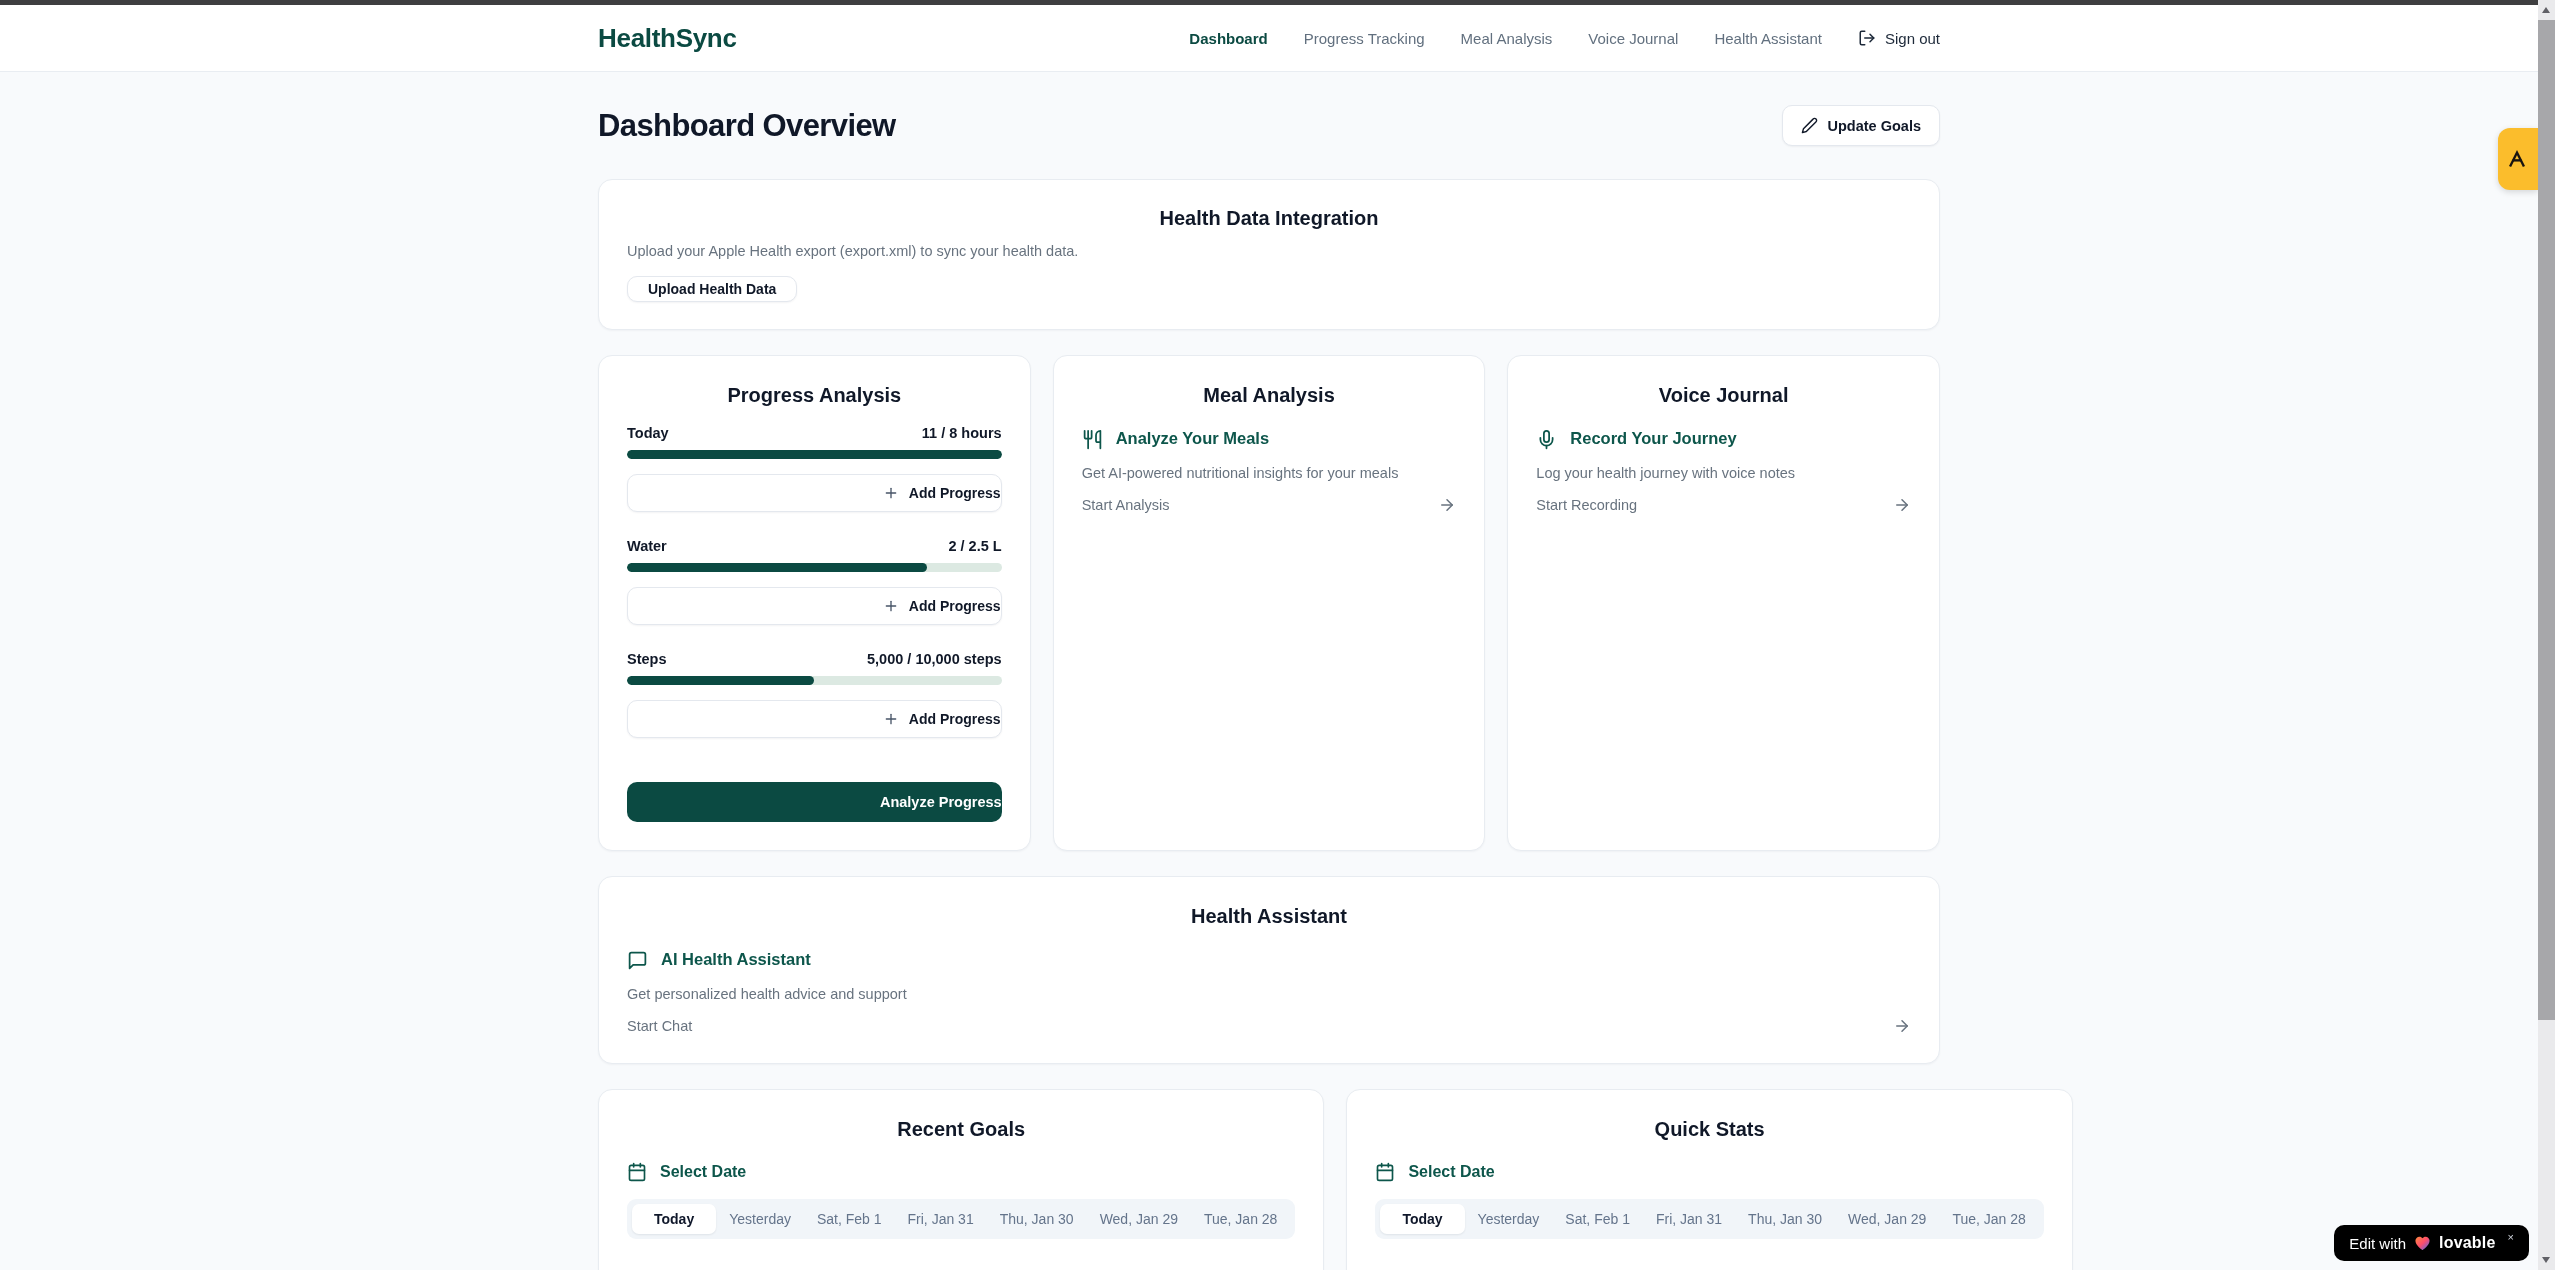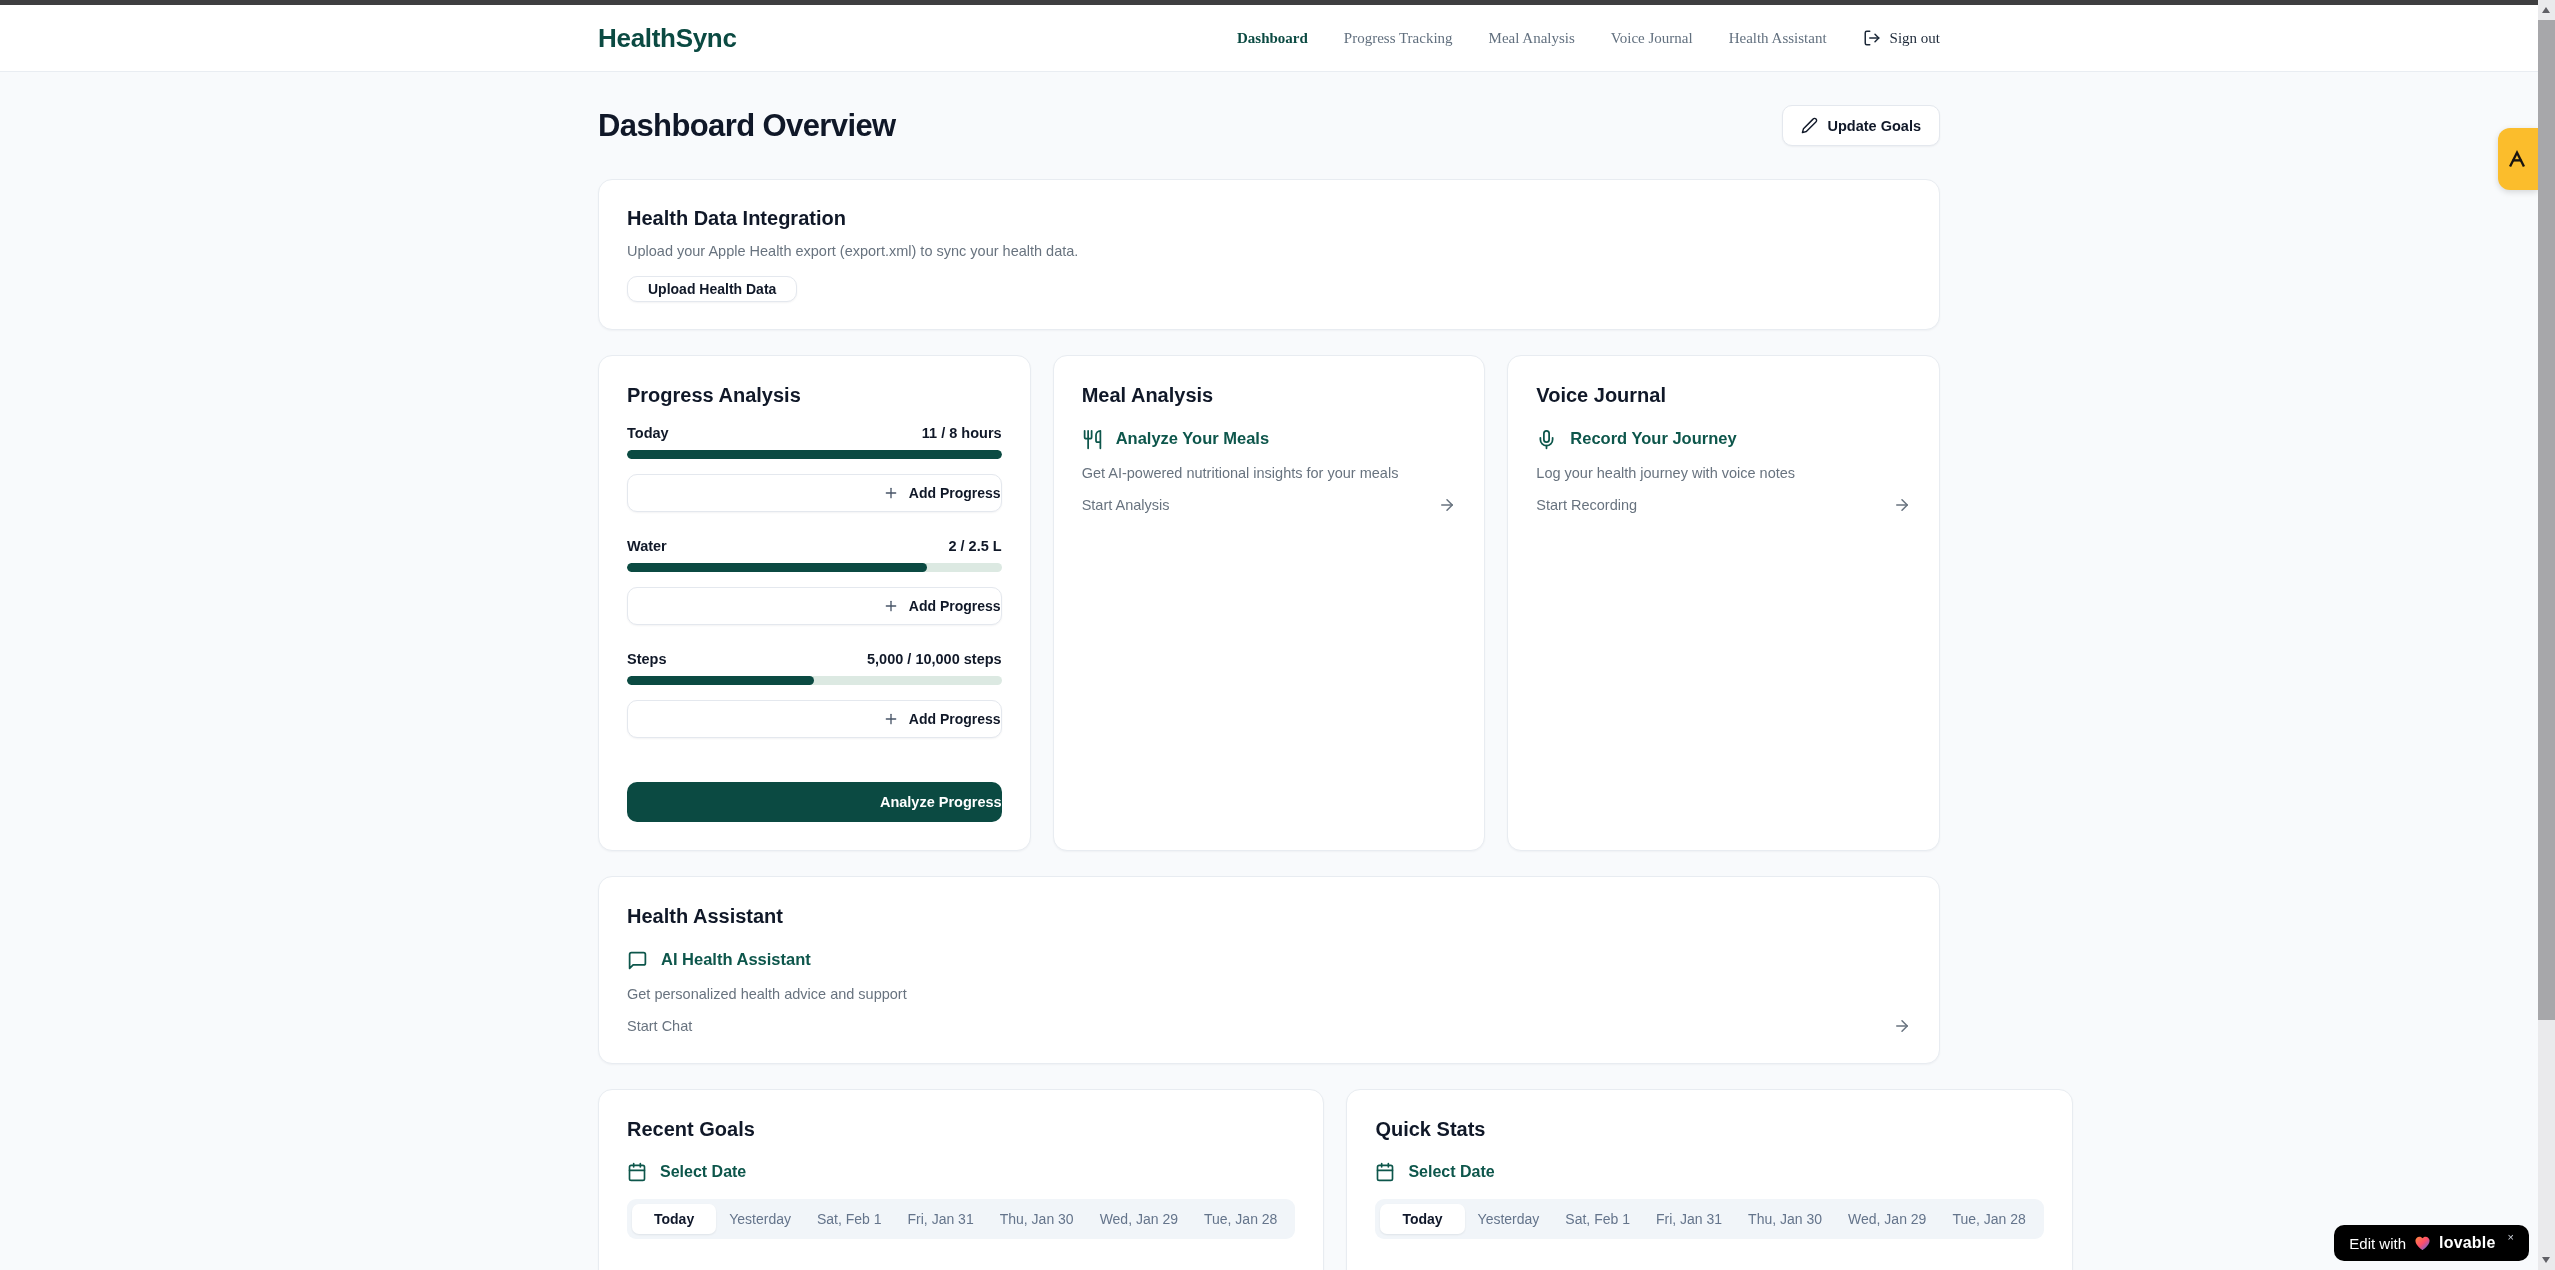--- a/index.html
+++ b/index.html
@@ -16,37 +16,37 @@
   .scrollbar { position:absolute; right:0; top:0; width:17px; height:1270px; background:#eaeaec; z-index:60; }
   .scroll-thumb { position:absolute; left:0; top:20px; width:17px; height:1000px; background:#a7a7aa; }
   .scroll-arrow { position:absolute; left:4px; width:0; height:0; border-left:4.5px solid transparent; border-right:4.5px solid transparent; }
   .scroll-arrow.up { top:7px; border-bottom:6px solid #606066; }
   .scroll-arrow.down { bottom:7px; border-top:6px solid #606066; }
 
   
   .header { position:absolute; top:5px; left:0; width:2538px; height:67px; background:#fff; border-bottom:1px solid #e9edf2; z-index:10; }
   .header-inner { width:1342px; margin:0 auto; height:100%; display:flex; align-items:center; justify-content:space-between; }
   .logo { font-size:26px; font-weight:700; color:var(--accent,#0b4a42); letter-spacing:-0.3px; }
-  .nav { display:flex; align-items:center; gap:36px; font-size:15px;font-family:Liberation Serif, serif; }
+  .nav { display:flex; align-items:center; gap:36px; font-size:15px; }
   .nav-link { color:#62707f; cursor:pointer; }
   .nav-link.active { color:var(--accent,#0b4a42); font-weight:600; }
   .signout { display:flex; align-items:center; gap:9px; color:#1d2939; cursor:pointer; }
   .icon { display:inline-flex; align-items:center; justify-content:center; flex:none; }
   svg { display:block; }
 
   
   .main { position:absolute; top:72px; left:598px; width:1342px; padding-top:33px; }
   .page-head { display:flex; align-items:center; justify-content:space-between; margin-bottom:33px; }
   .page-title { font-size:31px; font-weight:700; color:#101828; letter-spacing:-0.6px; }
   .btn { display:inline-flex; align-items:center; justify-content:flex-end; gap:10px; border-radius:10px; font-weight:600; cursor:pointer; }
   .btn-outline { background:#fff; border:1px solid #e4e8ee; color:#101828; box-shadow:0 1px 2px rgba(16,24,40,.05); }
   .update-btn { padding:11px 18px; font-size:14.5px; }
 
   .card { background:#fff; border:1px solid #e8ecf1; border-radius:14px; box-shadow:0 1px 2px rgba(16,24,40,.04); }
-  .card-title { font-size:20px; font-weight:600; color:#101828; }
+  .card-title { font-size:20px; font-weight:600; color:#101828;text-align:center; }
 
   .integration-card { padding:27px 28px; margin-bottom:25px; }
   .muted { color:#68737f; font-size:14.5px; }
   .integration-desc { margin-top:13px; }
   .upload-btn { margin-top:17px; padding:4px 20px; font-size:14px; }
 
   .grid3 { display:grid; grid-template-columns:1fr 1fr 1fr; gap:22px; margin-bottom:25px; }
   .grid3 > .card { min-height:430px; padding:28px; }
 
   

